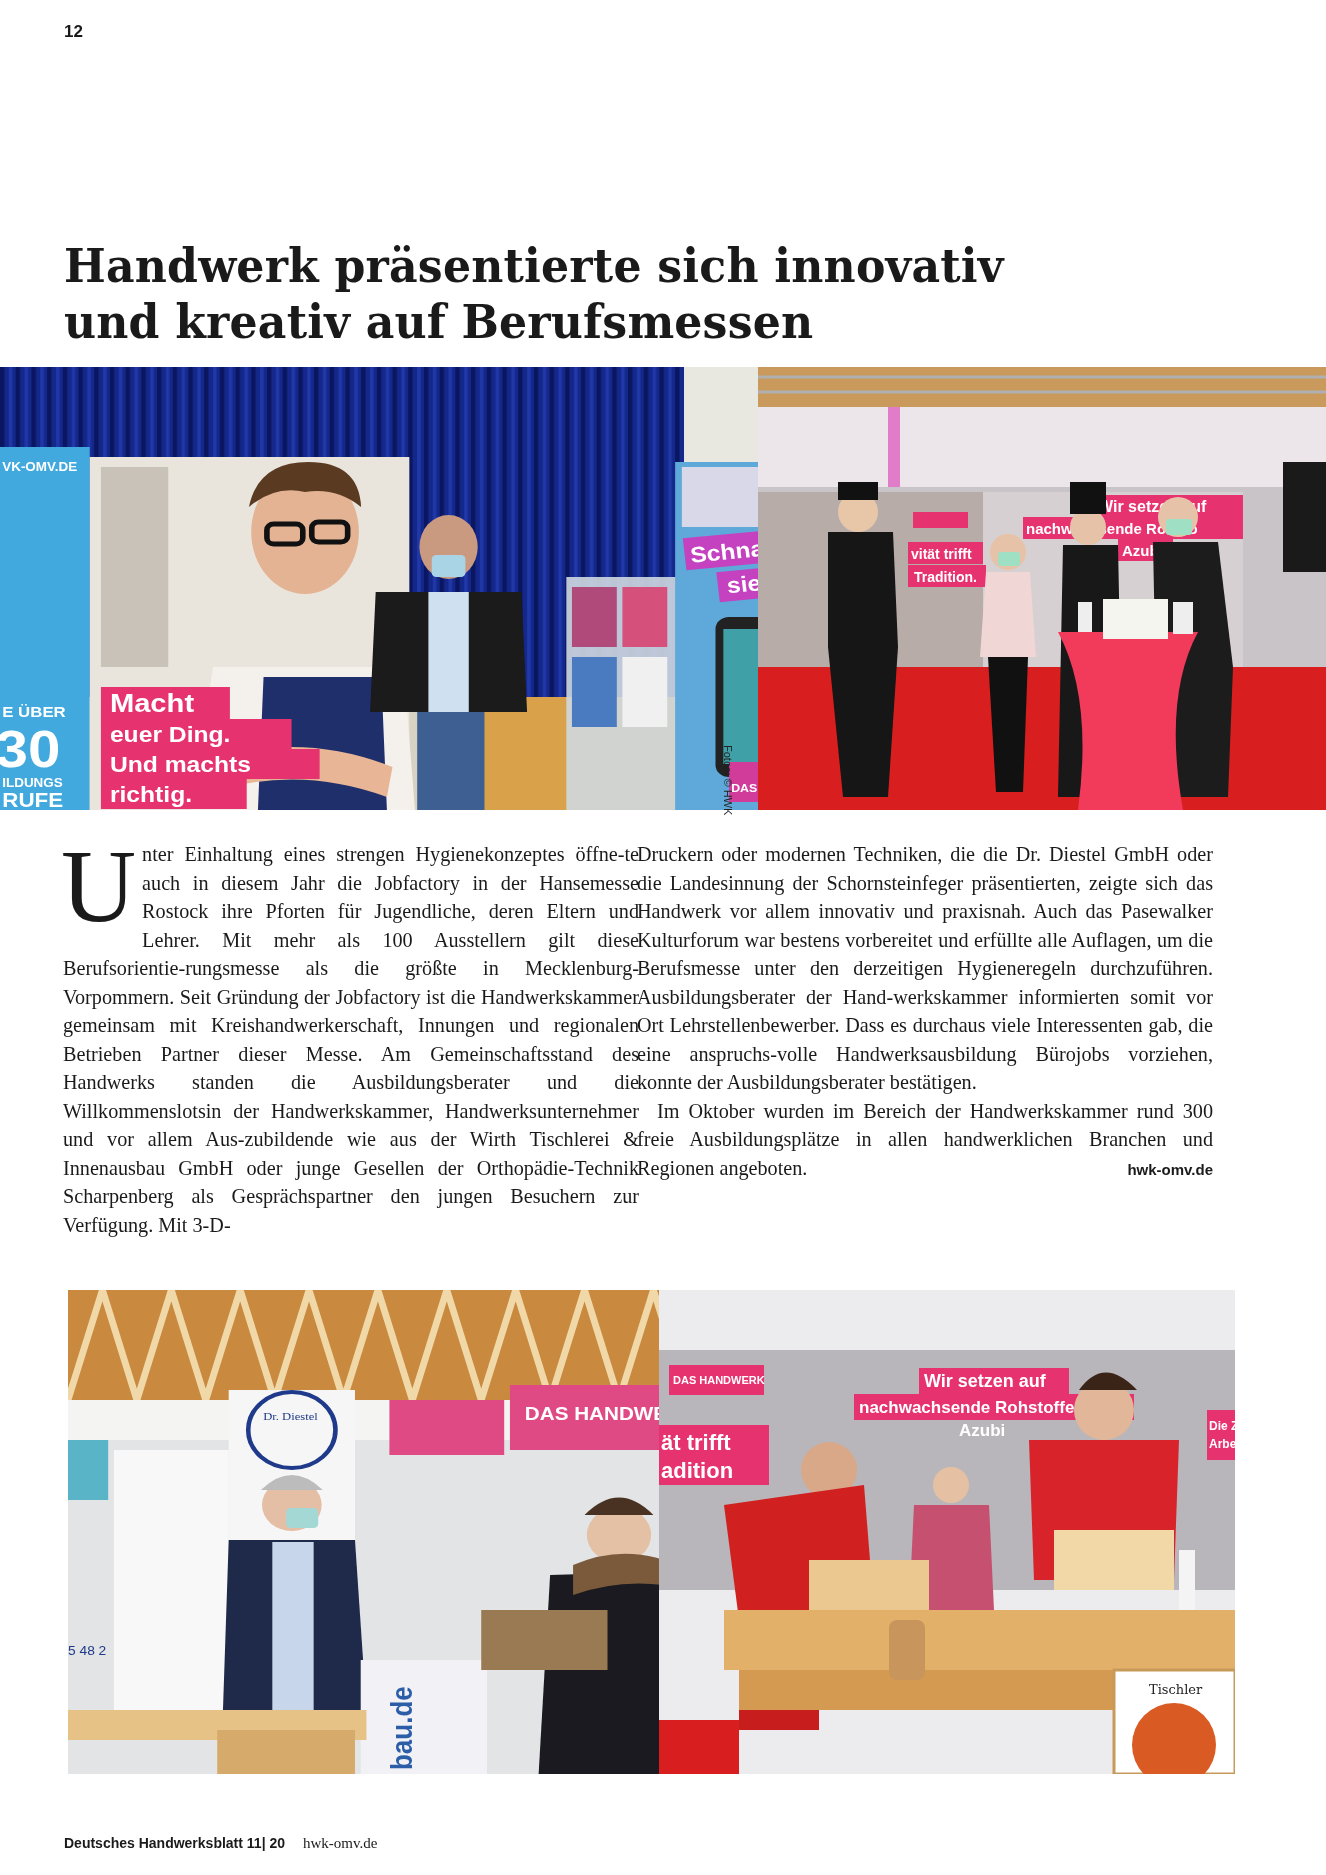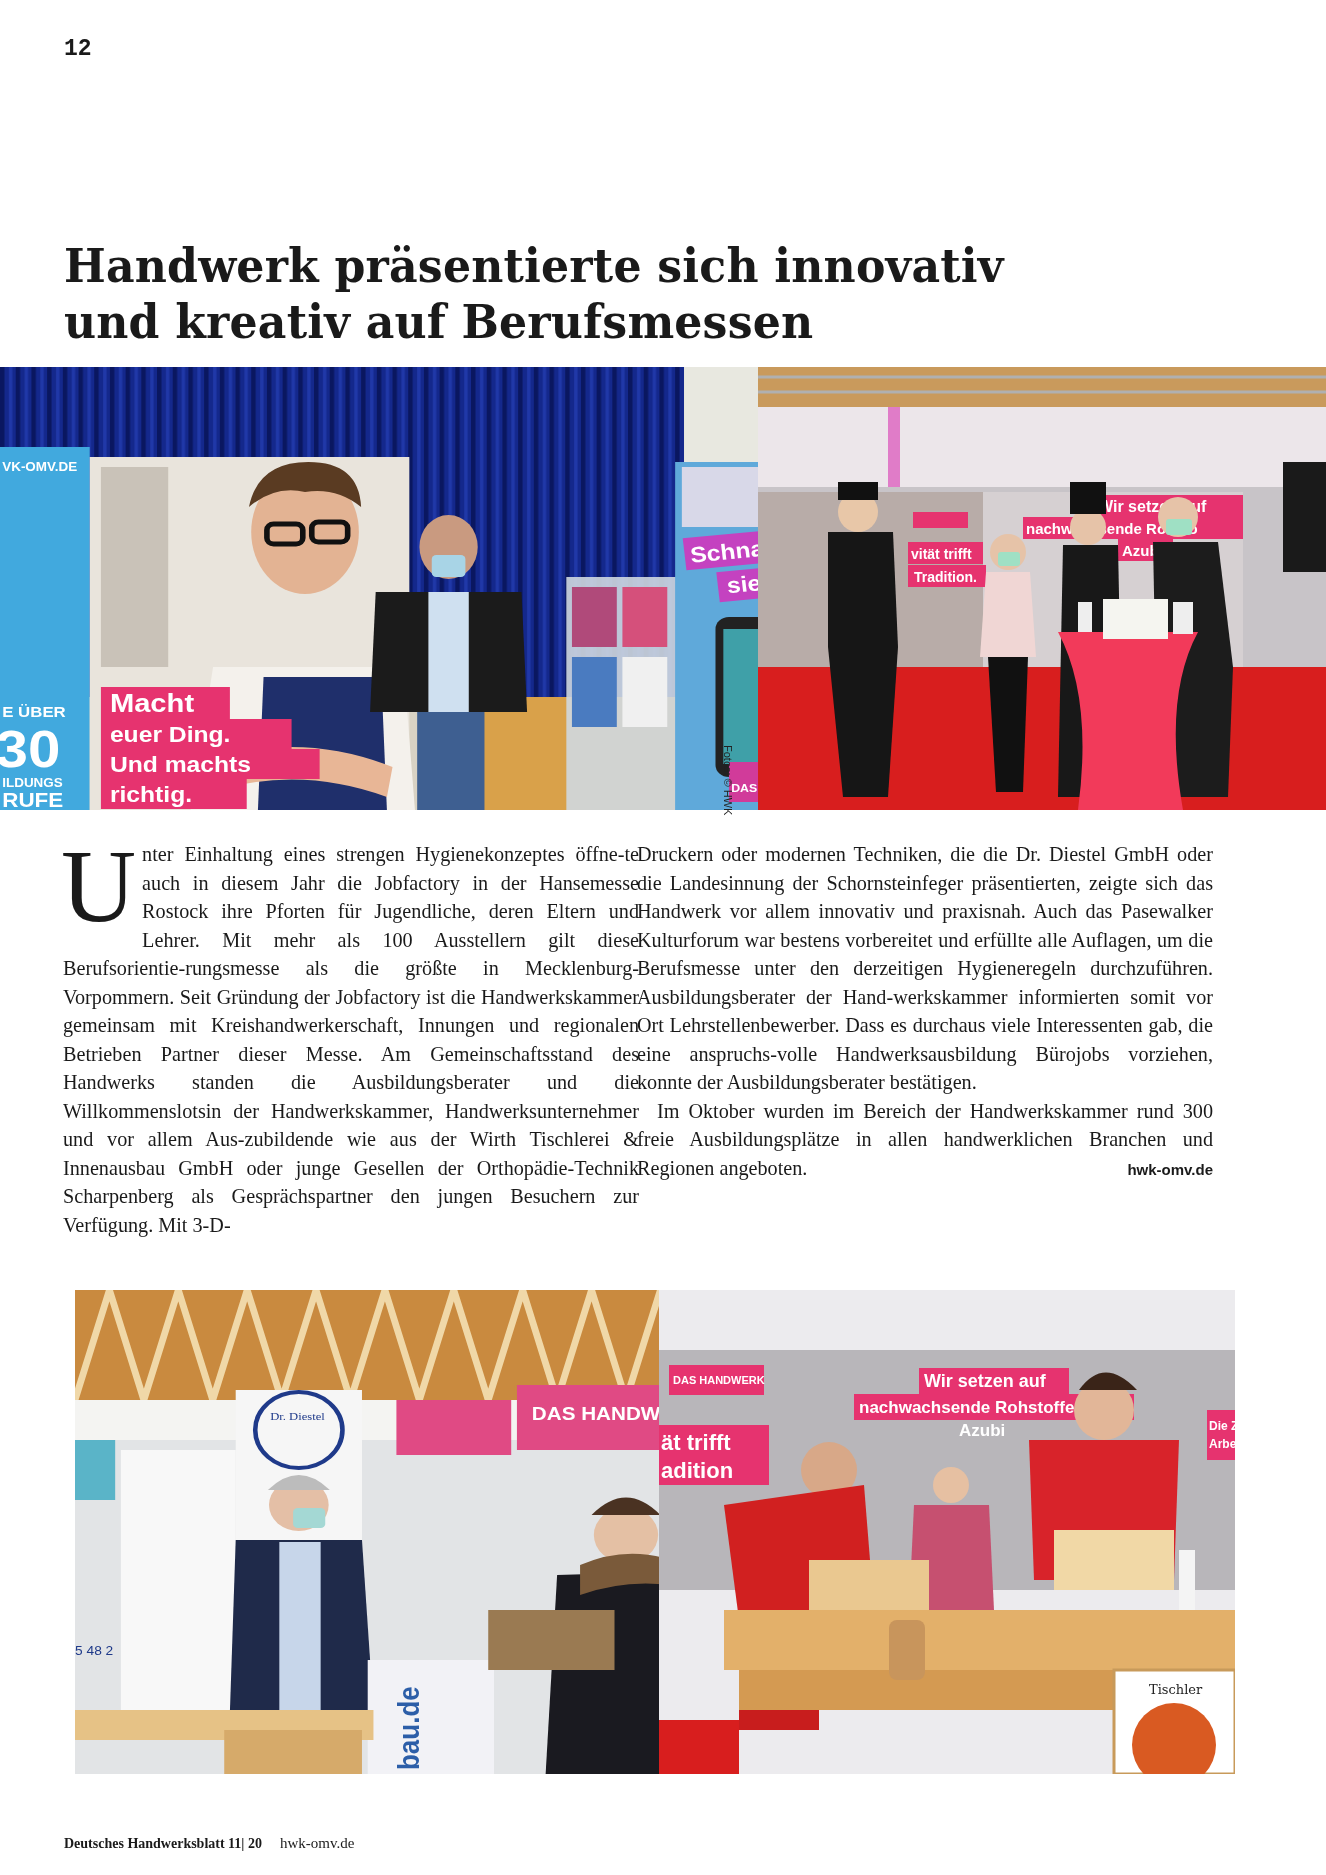--- a/index.html
+++ b/index.html
@@ -1,22 +1,22 @@
 <!DOCTYPE html>
 <html><head>
   <meta charset="utf-8">
   <style>
     html, body { margin: 0; padding: 0; background: #ffffff; }
     body {
       width: 1326px; height: 1875px; position: relative; overflow: hidden;
       font-family: "DejaVu Serif", serif; color: #1a1a1a;
     }
     .page-number {
-      position: absolute; left: 64px; top: 36px;
-      font-family: Liberation Mono, monospace; font-weight: bold; font-size: 23px;
+      position: absolute; left: 64px; top: 22px;
+      font-family: Liberation Sans, sans-serif; font-weight: bold; font-size: 17px;
     }
     .headline {
       position: absolute; left: 64px; top: 238px; margin: 0; width: 1100px;
       font-family: "DejaVu Serif", serif; font-weight: bold;
       font-size: 47px; line-height: 56px; letter-spacing: 0.2px;
       transform: scaleX(0.94); transform-origin: left top;
     }
     .photo {
       position: absolute; overflow: hidden;
     }
@@ -40,21 +40,21 @@
     }
     .indent { text-indent: 20px; }
     .source {
       float: right; font-family: "Liberation Sans", sans-serif; font-weight: bold;
       font-size: 15px; margin-top: 2px;
     }
     .footer {
       position: absolute; left: 64px; top: 1835px; font-size: 14px;
       display: flex; gap: 18px; align-items: baseline;
     }
-    .footer .mag { font-family: Liberation Serif, serif; font-weight: bold; }
+    .footer .mag { font-family: Liberation Sans, sans-serif; font-weight: bold; }
     .footer .url { font-family: "Liberation Serif", serif; font-size: 15px; }
     .bannertext { font-family: "Liberation Sans", sans-serif; font-weight: bold; }
   </style>
 </head>
 <body>
 
 <div class="page-number">12</div>
 
 <h1 class="headline">
   <span>Handwerk präsentierte sich innovativ</span><br>
@@ -174,21 +174,21 @@
 
 <div class="column col-left">
   <p><span class="dropcap">U</span><span>nter Einhaltung eines strengen Hygienekonzeptes öffne-te auch in diesem Jahr die Jobfactory in der Hansemesse Rostock ihre Pforten für Jugendliche, deren Eltern und Lehrer. Mit mehr als 100 Ausstellern gilt diese Berufsorientie-rungsmesse als die größte in Mecklenburg-Vorpommern. Seit Gründung der Jobfactory ist die Handwerkskammer gemeinsam mit Kreishandwerkerschaft, Innungen und regionalen Betrieben Partner dieser Messe. Am Gemeinschaftsstand des Handwerks standen die Ausbildungsberater und die Willkommenslotsin der Handwerkskammer, Handwerksunternehmer und vor allem Aus-zubildende wie aus der Wirth Tischlerei &amp; Innenausbau GmbH oder junge Gesellen der Orthopädie-Technik Scharpenberg als Gesprächspartner den jungen Besuchern zur Verfügung. Mit 3-D-</span></p>
 </div>
 
 <div class="column col-right">
   <p>Druckern oder modernen Techniken, die die Dr. Diestel GmbH oder die Landesinnung der Schornsteinfeger präsentierten, zeigte sich das Handwerk vor allem innovativ und praxisnah. Auch das Pasewalker Kulturforum war bestens vorbereitet und erfüllte alle Auflagen, um die Berufsmesse unter den derzeitigen Hygieneregeln durchzuführen. Ausbildungsberater der Hand-werkskammer informierten somit vor Ort Lehrstellenbewerber. Dass es durchaus viele Interessenten gab, die eine anspruchs-volle Handwerksausbildung Bürojobs vorziehen, konnte der Ausbildungsberater bestätigen.</p>
   <p class="indent"><span>Im Oktober wurden im Bereich der Handwerkskammer rund 300 freie Ausbildungsplätze in allen handwerklichen Branchen und Regionen angeboten.</span><span class="source">hwk-omv.de</span></p>
 </div>
 
-<div class="photo" style="left:75px;top:1290px;width:652px;height:484px;">
+<div class="photo" style="left:68px;top:1290px;width:652px;height:484px;">
   <svg viewBox="0 0 568 484" preserveAspectRatio="none">
     <rect width="568" height="484" fill="#e2e4e6"></rect>
     <rect width="568" height="110" fill="#c98a3f"></rect>
     <path d="M0 110 L30 0 L60 110 L90 0 L120 110 L150 0 L180 110 L210 0 L240 110 L270 0 L300 110 L330 0 L360 110 L390 0 L420 110 L450 0 L480 110 L510 0 L540 110 L568 20" stroke="#f0d8a8" stroke-width="6" fill="none"></path>
     <rect x="0" y="110" width="568" height="40" fill="#f4f4f2"></rect>
     <rect x="0" y="150" width="35" height="60" fill="#5ab4c8"></rect>
     <rect x="40" y="160" width="100" height="280" fill="#f8f8f8"></rect>
     <rect x="140" y="100" width="110" height="340" fill="#f6f6f6"></rect>
     <circle cx="195" cy="140" r="38" fill="none" stroke="#1f3a8a" stroke-width="4"></circle>
     <text x="170" y="130" font-size="11" fill="#1f3a8a" font-family="Liberation Serif, serif">Dr. Diestel</text>

